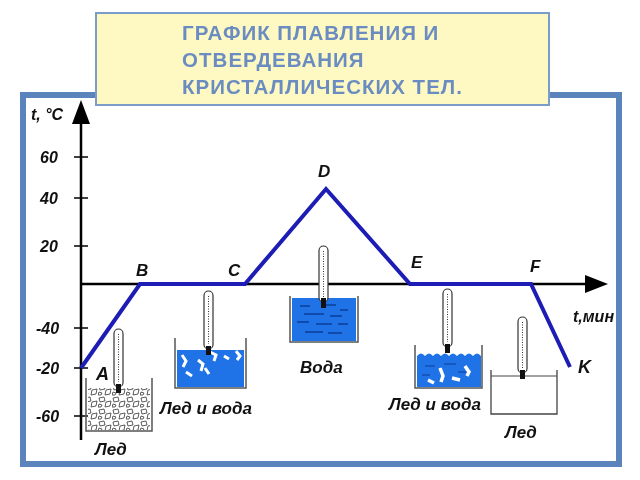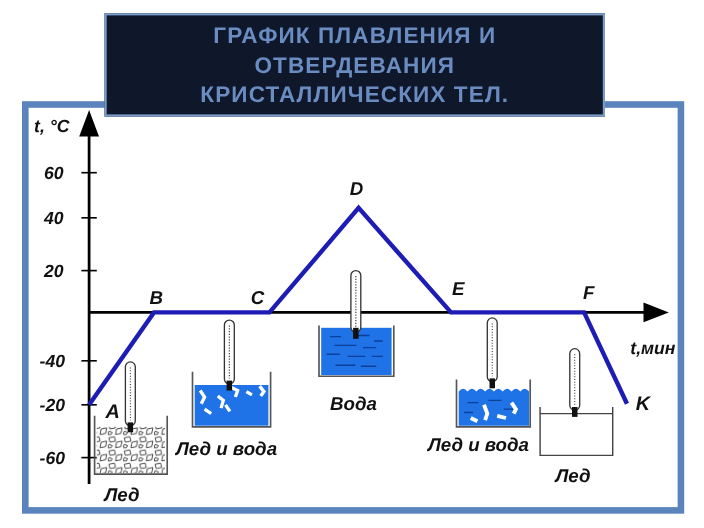--- a/index.html
+++ b/index.html
@@ -1,18 +1,18 @@
 <!DOCTYPE html>
 <html><head>
 <meta charset="utf-8">
 <style>
   html, body { margin:0; padding:0; background:#ffffff; }
   body { width:640px; height:480px; position:relative; overflow:hidden; font-family:"Liberation Sans", sans-serif; }
   .frame { position:absolute; left:20px; top:92px; width:590px; height:363px; border:6px solid #5b84bd; background:#ffffff; }
-  .title-box { position:absolute; left:95px; top:12px; width:455px; height:94px; background:#0f172a; border:2px solid #7b9bc8; box-sizing:border-box; display:flex; align-items:center; justify-content:center; text-align:center; }
+  .title-box { position:absolute; left:95px; top:12px; width:455px; height:94px; background:#fef9c3; border:2px solid #7b9bc8; box-sizing:border-box; display:flex; align-items:center; justify-content:center; }
   .title-text { color:#6a8cc0; font-weight:bold; font-size:20.5px; letter-spacing:1px; line-height:27px; white-space:pre-line; }
   svg.diagram { position:absolute; left:0; top:0; }
   .lbl { font-family:"Liberation Sans", sans-serif; font-style:italic; font-weight:bold; fill:#111; }
 </style>
 </head>
 <body>
 
 <div class="frame"></div>
 
 <svg class="diagram" width="640" height="480" viewBox="0 0 640 480">

